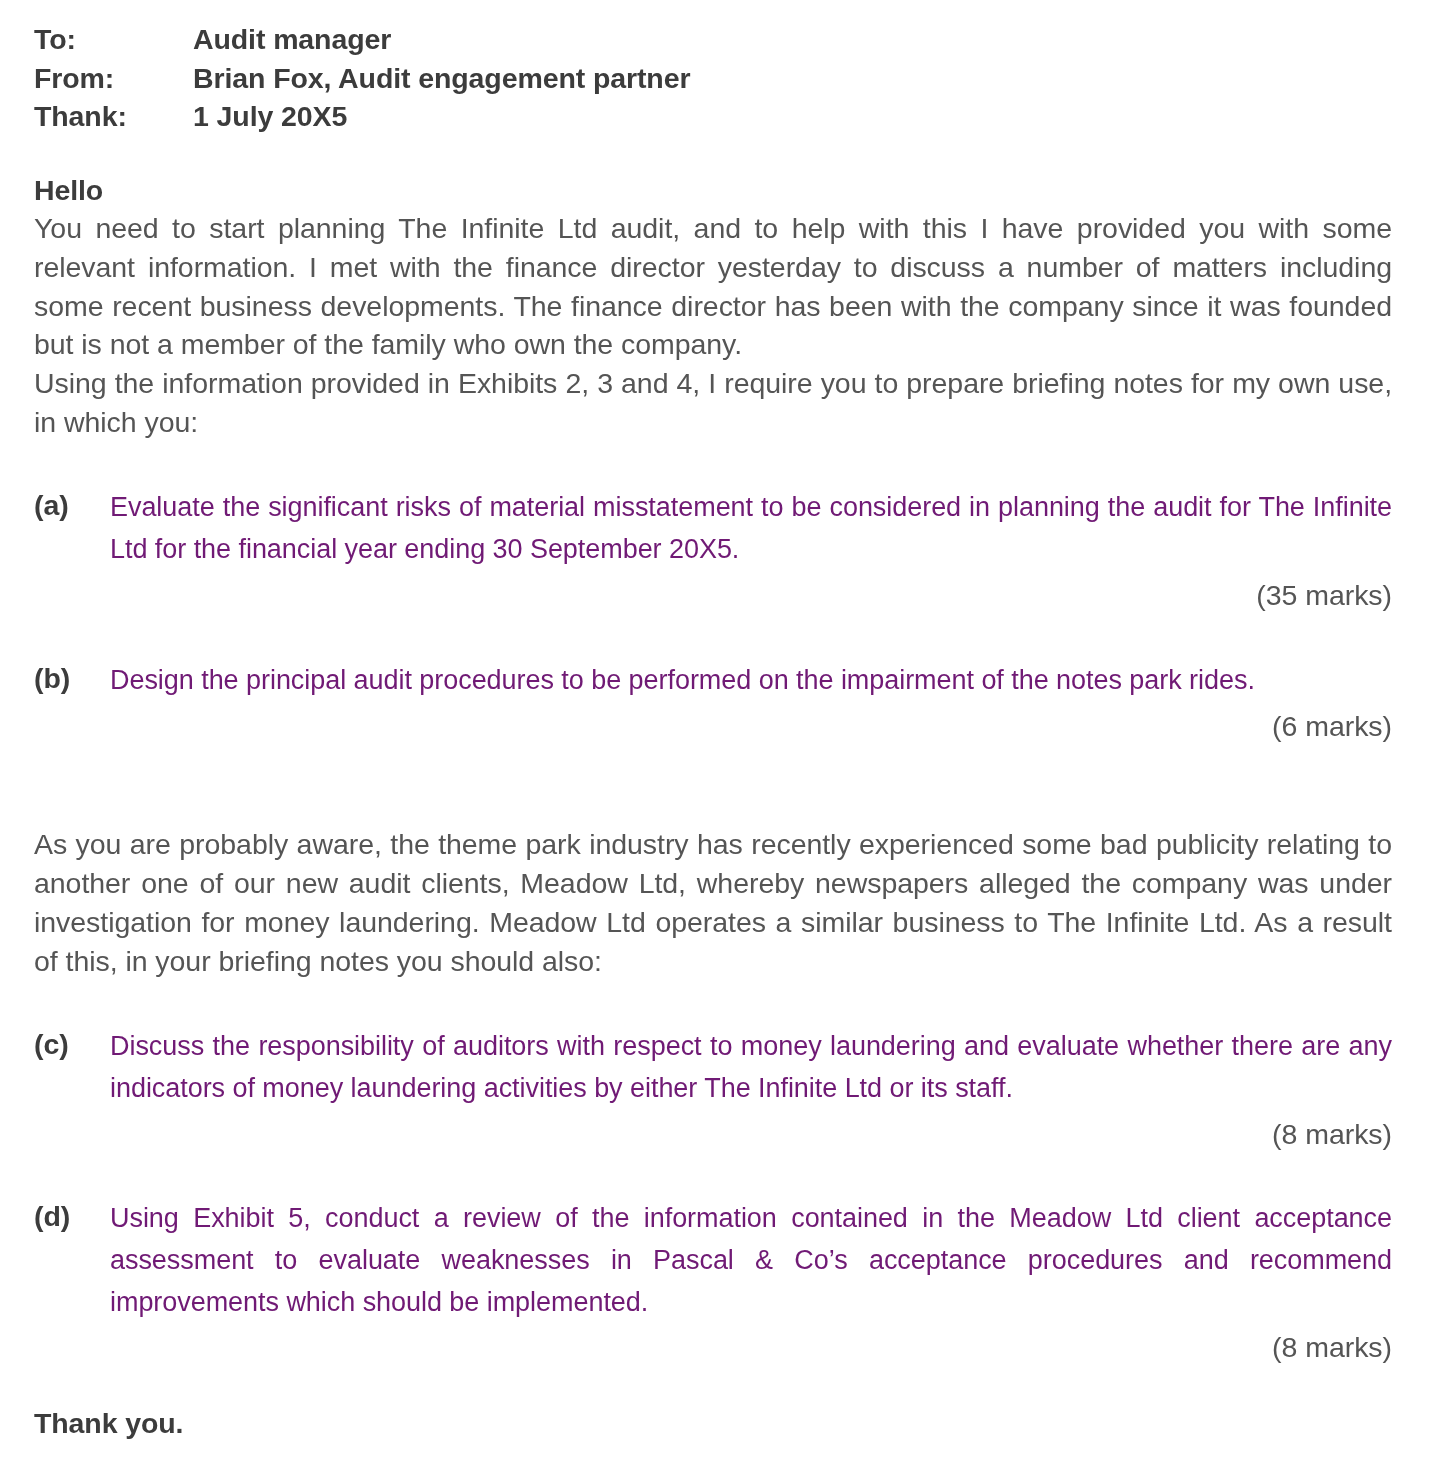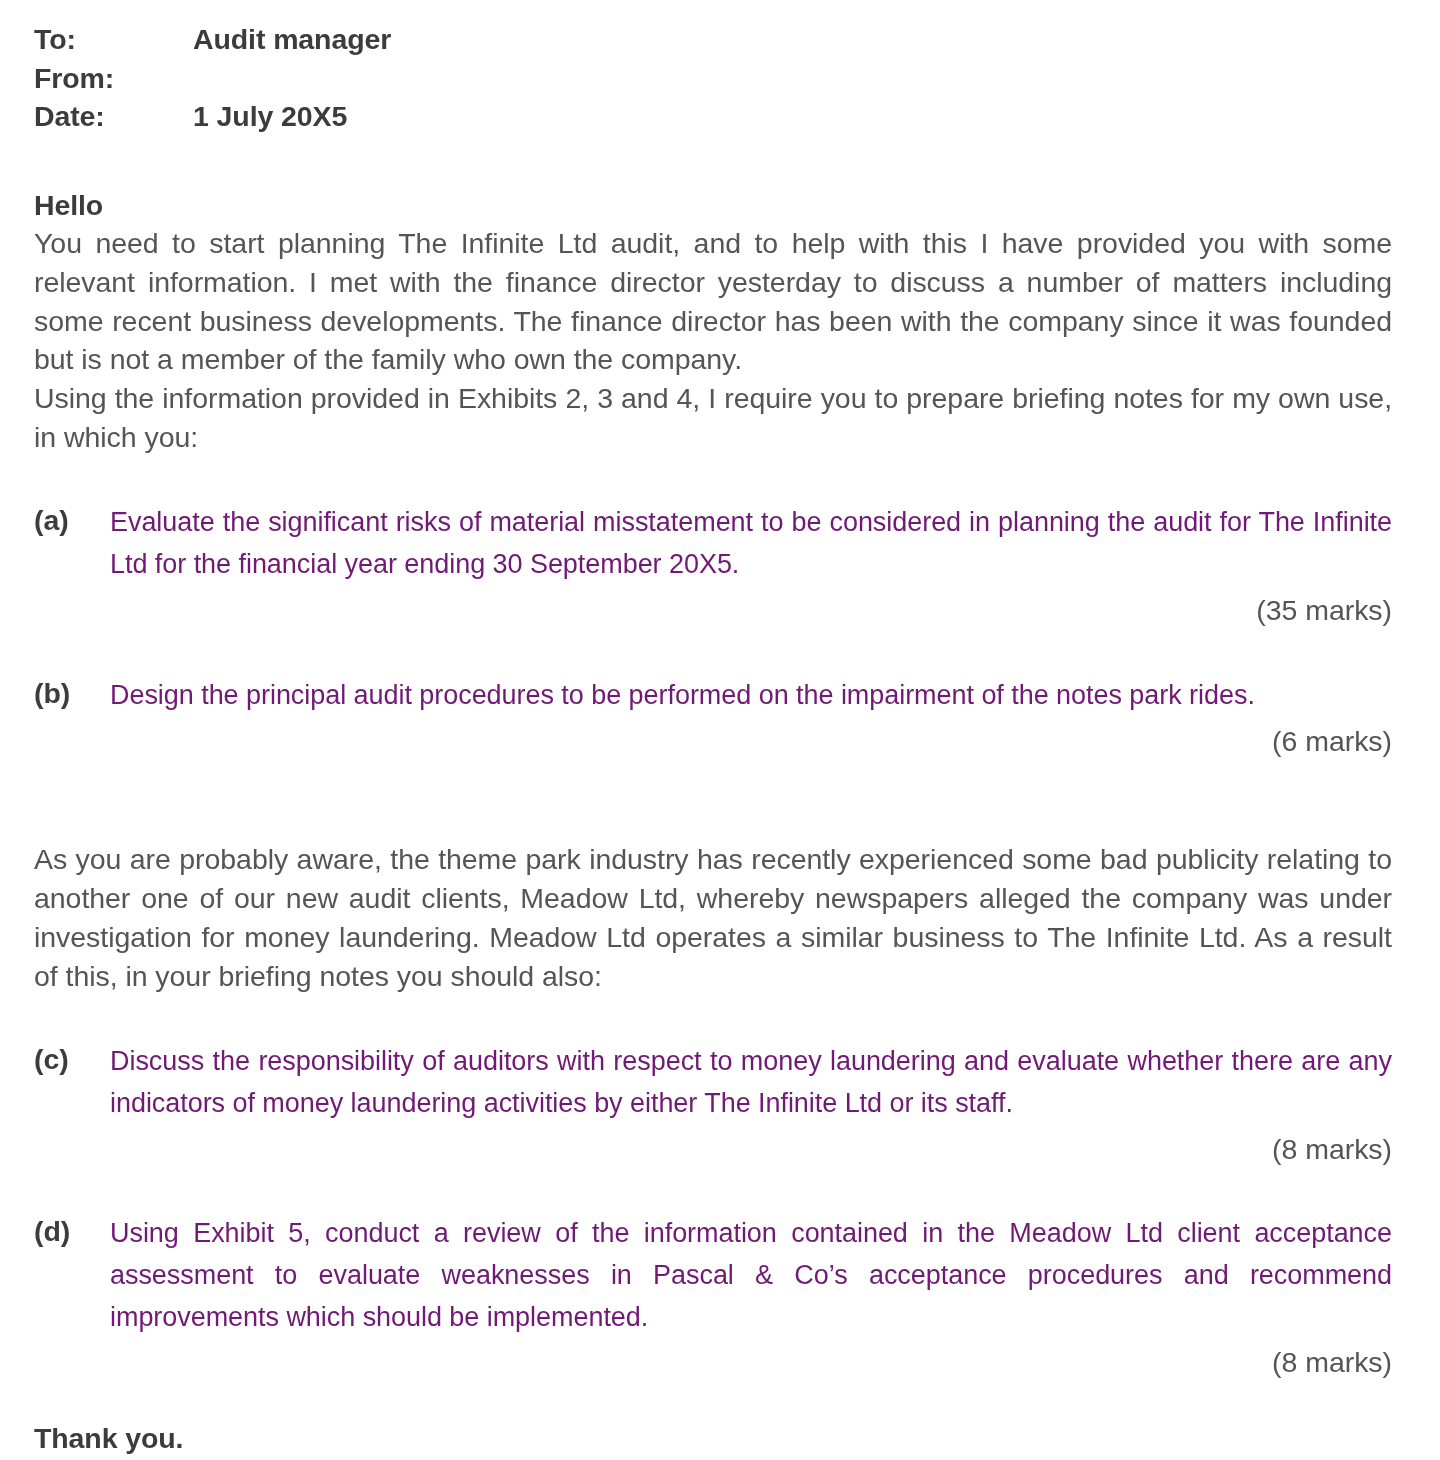--- a/index.html
+++ b/index.html
@@ -53,21 +53,21 @@
 
   
   .salutation,
   .closing {
     font-size: 28.5px;
     line-height: 38.5px;
     font-weight: bold;
     color: #3c3c3c;
     letter-spacing: -0.1px;
   }
-  .salutation { margin-top: 50px; }
+  .salutation { margin-top: 35px; }
   .closing    { margin-top: 37px; }
 
   
   .para {
     font-size: 28.5px;
     line-height: 38.8px;
     color: #555555;
     text-align: justify;
     text-justify: inter-word;
     letter-spacing: -0.05px;
@@ -113,23 +113,24 @@
 <div class="page">
   <div class="content">
 
     <div class="memo-header">
       <div class="memo-row">
         <span class="memo-label">To:</span>
         <span class="memo-value">Audit manager</span>
       </div>
       <div class="memo-row">
         <span class="memo-label">From:</span>
+        <span class="memo-value">Brian Fox, Audit engagement partner</span>
       </div>
       <div class="memo-row">
-        <span class="memo-label">Date:</span>
+        <span class="memo-label">Thank:</span>
         <span class="memo-value">1 July 20X5</span>
       </div>
     </div>
 
     <div class="salutation">Hello</div>
 
     <div class="para">You need to start planning The Infinite Ltd audit, and to help with this I have provided you with some relevant information. I met with the finance director yesterday to discuss a number of matters including some recent business developments. The finance director has been with the company since it was founded but is not a member of the family who own the company.</div>
 
     <div class="para">Using the information provided in Exhibits 2, 3 and 4, I require you to prepare briefing notes for my own use, in which you:</div>
 

